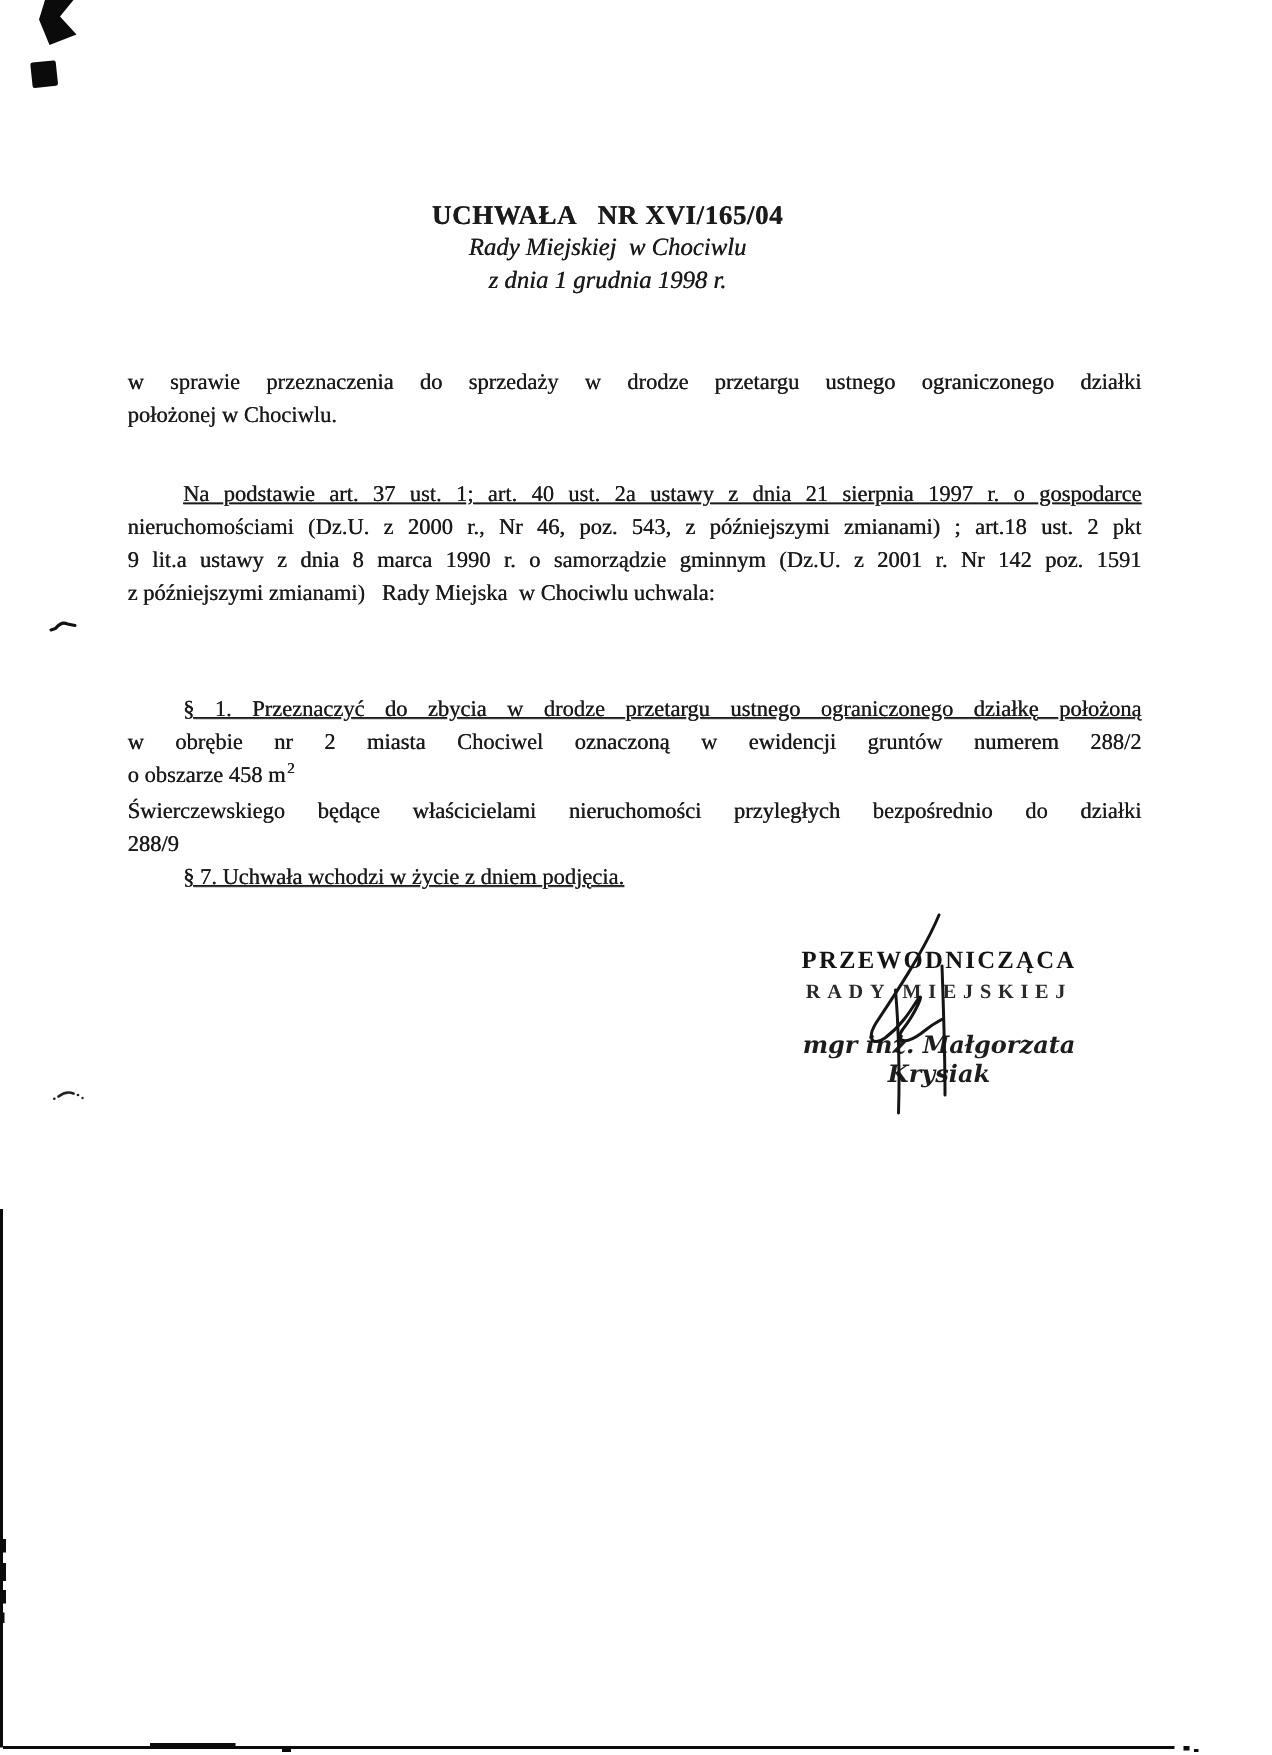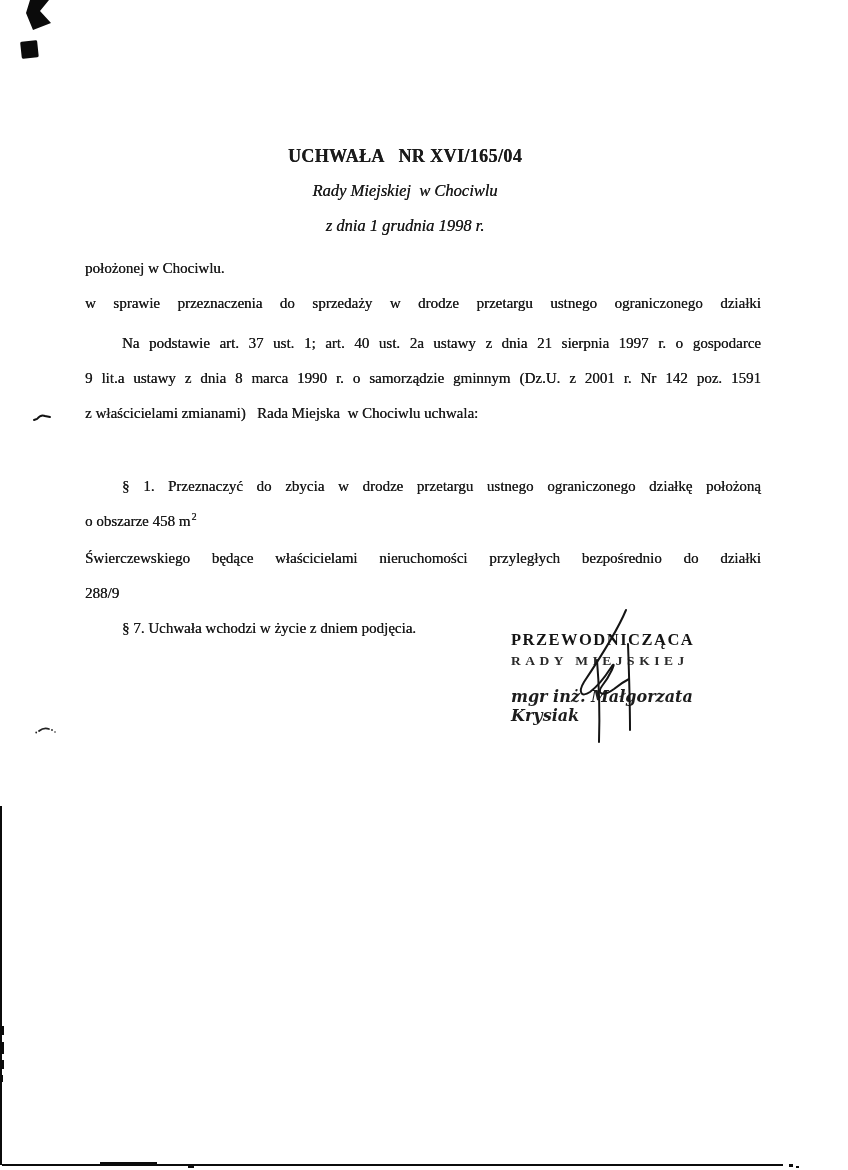--- a/index.html
+++ b/index.html
@@ -3,32 +3,32 @@
 <meta charset="utf-8">
 <title>Document</title>
 <style>
   html,body{margin:0;padding:0;}
   body{
     width:848px;height:1170px;position:relative;overflow:hidden;
     background:#ffffff;color:#1b1b1b;
     font-family:"Liberation Serif",serif;
   }
   .abs{position:absolute;}
-  .line{line-height:22px;font-size:15px;text-shadow:0.25px 0.25px 0 currentColor;margin-top:13px;}
+  .line{line-height:22px;font-size:15px;text-shadow:0.25px 0.25px 0 currentColor;}
   .stretch{text-align:justify;text-align-last:justify;}
-  .indent{padding-left:37px;}
+  .indent{padding-left:37px;text-decoration:underline;}
   .pre{white-space:pre-wrap;}
   #title-block{left:170px;top:132px;width:470px;text-align:center;}
   #title-block .t1{font-size:18px;font-weight:bold;letter-spacing:0.4px;}
   #title-block .t2,#title-block .t3{font-size:16.5px;font-style:italic;}
   #subject-block{left:85px;top:244px;width:676px;}
   #legal-block{left:85px;top:319px;width:676px;}
   #sections-block{left:85px;top:462px;width:676px;}
   .sup{font-size:10px;position:relative;top:-6px;left:1px;}
-  #signature-block{left:511px;top:630px;width:230px;}
+  #signature-block{left:511px;top:630px;width:230px;text-align:center;}
   .sig-role1{font-size:16.5px;font-weight:bold;letter-spacing:1.5px;line-height:20px;color:#141414;}
   .sig-role2{font-size:13.5px;font-weight:bold;letter-spacing:4.5px;line-height:18px;margin-top:2px;color:#2a2a2a;}
   .sig-name{font-family:"DejaVu Serif",serif;font-style:italic;font-weight:bold;
             font-size:16px;margin-top:17px;color:#1d1d1d;}
   .artifact{background:#0b0b0b;}
 </style>
 </head>
 <body>
 
 <svg class="abs" style="left:16px;top:0;" width="44" height="62" viewBox="0 0 44 62">
@@ -47,32 +47,34 @@
   <circle cx="20" cy="7" r="0.8" fill="#222"></circle>
 </svg>
 
 <div id="title-block" class="abs">
   <div class="line t1 pre">UCHWAŁA   NR XVI/165/04</div>
   <div class="line t2 pre">Rady Miejskiej  w Chociwlu</div>
   <div class="line t3 pre">z dnia 1 grudnia 1998 r.</div>
 </div>
 
 <div id="subject-block" class="abs">
+  <div class="line stretch">w sprawie  przeznaczenia do sprzedaży w drodze przetargu ustnego ograniczonego działki</div>
   <div class="line">położonej w Chociwlu.</div>
-  <div class="line stretch">w sprawie  przeznaczenia do sprzedaży w drodze przetargu ustnego ograniczonego działki</div>
 </div>
 
 <div id="legal-block" class="abs">
   <div class="line stretch indent">Na podstawie art. 37 ust. 1; art. 40 ust. 2a  ustawy z dnia 21 sierpnia 1997 r. o gospodarce</div>
+  <div class="line stretch">nieruchomościami (Dz.U. z 2000 r., Nr 46, poz. 543, z późniejszymi zmianami) ; art.18 ust. 2 pkt</div>
   <div class="line stretch">9 lit.a ustawy z dnia 8 marca 1990 r. o samorządzie gminnym (Dz.U. z 2001 r. Nr 142 poz. 1591</div>
-  <div class="line pre">z właścicielami zmianami)   Rada Miejska  w Chociwlu uchwala:</div>
+  <div class="line pre">z późniejszymi zmianami)   Rady Miejska  w Chociwlu uchwala:</div>
 </div>
 
 <div id="sections-block" class="abs">
   <div class="line stretch indent">§ 1. Przeznaczyć do zbycia w drodze przetargu ustnego ograniczonego działkę położoną</div>
+  <div class="line stretch">w obrębie nr 2 miasta Chociwel oznaczoną w ewidencji gruntów numerem 288/2</div>
   <div class="line"><span>o obszarze 458 m</span><span class="sup">2</span></div>
   <div class="line stretch">Świerczewskiego będące właścicielami nieruchomości przyległych bezpośrednio do działki</div>
   <div class="line">288/9</div>
   <div class="line indent">§ 7. Uchwała wchodzi w życie z dniem podjęcia.</div>
 </div>
 
 <div id="signature-block" class="abs">
   <div class="sig-role1">PRZEWODNICZĄCA</div>
   <div class="sig-role2">RADY MIEJSKIEJ</div>
   <div class="sig-name">mgr inż. Małgorzata Krysiak</div>

